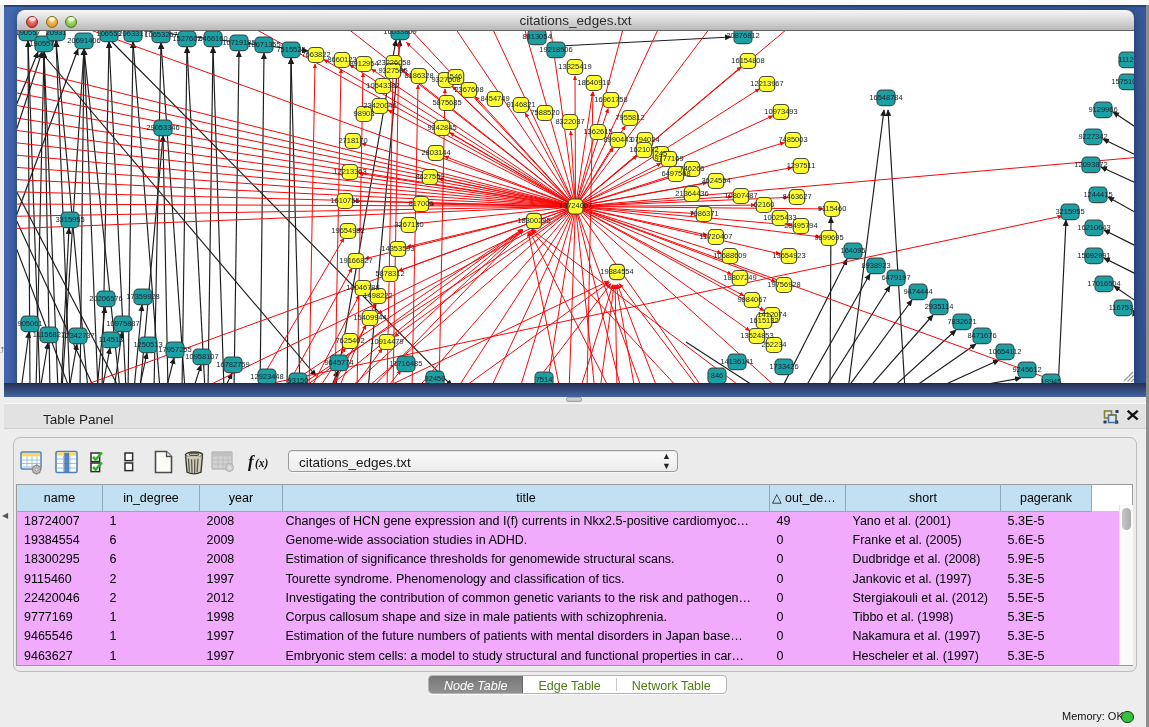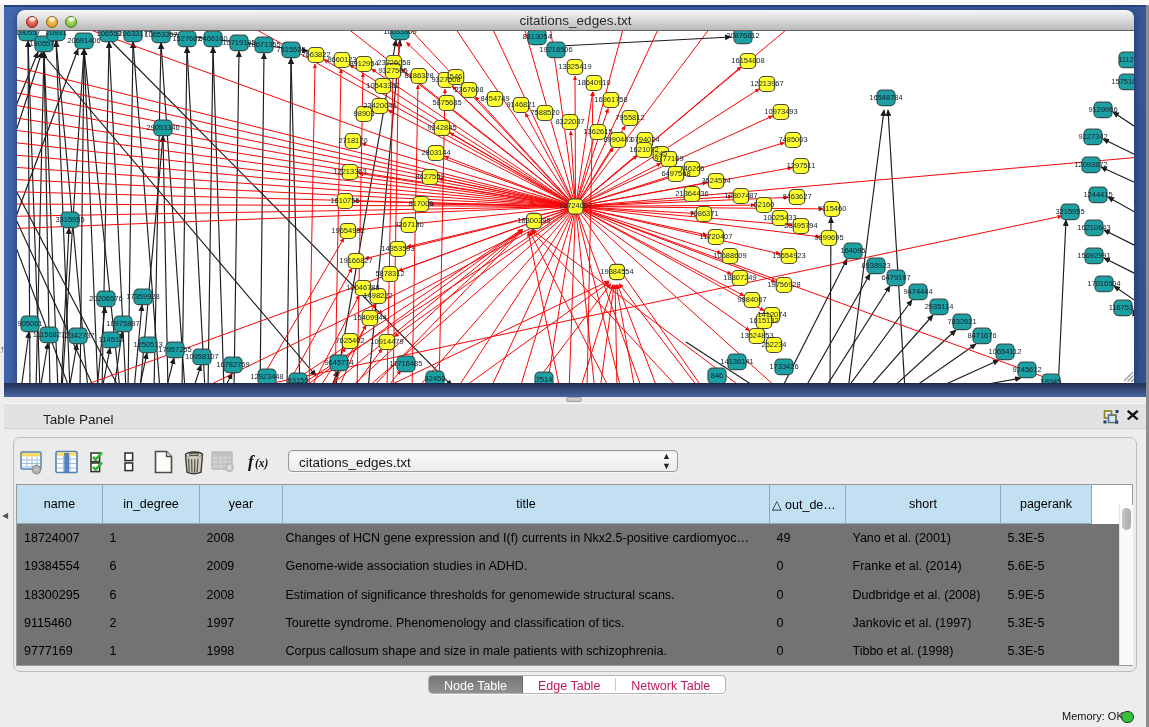--- a/index.html
+++ b/index.html
@@ -31,34 +31,34 @@
 #fl { left:1103px; top:409px; }
 #xbtn { left:1126px; top:406px; font-size:16px; font-weight:bold; color:#111; transform:scaleX(1.15); }
 #panel { left:13px; top:437px; width:1124px; height:235px; border:1px solid #bdbdbd; border-radius:7px;
   background:#ebebeb; }
 .ic { position:absolute; top:450px; }
 #combo { left:288px; top:450px; width:390px; height:22px; background:linear-gradient(#fafafa,#ececec); border:1px solid #9b9b9b;
   border-radius:4px; box-shadow:inset 0 1px 1px rgba(0,0,0,.08), 0 1px 0 #f6f6f6; }
 #combo span { position:absolute; left:10px; top:3.5px; font-size:13.5px; color:#161616; }
 #combo .ar { position:absolute; right:6px; top:1px; font-size:9px; color:#222; line-height:9.5px; text-align:center; }
 
-#tbl { left:16px; top:484px; width:1117px; height:182px; background:#737373; border:1px solid #9a9a9a;
+#tbl { left:16px; top:484px; width:1117px; height:182px; background:#f0abfc; border:1px solid #9a9a9a;
   border-collapse:collapse; table-layout:fixed; font-size:12.5px; color:#000; }
 #tbl th { background:#c2e0f2; border-right:1px solid #8fa9ba; border-bottom:1px solid #8fa9ba;
   font-weight:normal; font-size:12.5px; height:22px; padding:0 2px; overflow:hidden; white-space:nowrap; }
 #tbl td { height:16px; padding:0 0 0 7px; overflow:hidden; white-space:nowrap; }
 #tbl td.c3 { padding-left:3px; }
 #vsb { left:1119px; top:505px; width:14px; height:160px; background:#fafafa; border-left:1px solid #e3e3e3; }
 #vth { left:1121.5px; top:508px; width:9px; height:22px; background:linear-gradient(90deg,#c6c6c6,#ababab); border-radius:5px; }
 
 #tabs { left:428px; top:675px; height:19px; border:1px solid #b4b4b4; border-radius:4px;
   background:#fff; box-shadow:0 1px 0 rgba(255,255,255,.7); display:flex; }
-#tabs div { padding:2.5px 15px 0; font-size:12.5px; color:#be185d; }
+#tabs div { padding:2.5px 15px 0; font-size:12.5px; color:#4d7c0f; }
 #tabs .sel { background:linear-gradient(#777,#909090); color:#fff; border-radius:3px 0 0 3px;
-  border-right:1px solid #6a6a6a; }
+  border-right:1px solid #6a6a6a;font-style:italic; }
 #tabs .sep { padding:0; width:0; border-left:1px solid #c9c9c9; margin:2px 0; }
 #mem { left:1062px; top:710px; font-size:11px; color:#111; }
 #memdot { left:1121px; top:710.5px; width:12.5px; height:12.5px; border-radius:50%;
   background:#35c33c; border:1.4px solid #1c3a20; }
 .edgemark { position:absolute; color:#555; font-size:8px; }
 </style></head>
 <body>
 <div id="desk" class="abs"></div>
 <div id="topwhite" class="abs"></div>
 <div id="navy" class="abs"></div>
@@ -661,21 +661,21 @@
         <td class="c5">Yano et al. (2001)</td>
         <td class="c6">5.3E-5</td>
         <td></td>
       </tr>
 <tr>
         <td class="c0">19384554</td>
         <td class="c1">6</td>
         <td class="c2">2009</td>
         <td class="c3">Genome-wide association studies in ADHD.</td>
         <td class="c4">0</td>
-        <td class="c5">Franke et al. (2014)</td>
+        <td class="c5">Franke et al. (2005)</td>
         <td class="c6">5.6E-5</td>
         <td></td>
       </tr>
 <tr>
         <td class="c0">18300295</td>
         <td class="c1">6</td>
         <td class="c2">2008</td>
         <td class="c3">Estimation of significance thresholds for genomewide structural scans.</td>
         <td class="c4">0</td>
         <td class="c5">Dudbridge et al. (2008)</td>
@@ -686,26 +686,56 @@
         <td class="c0">9115460</td>
         <td class="c1">2</td>
         <td class="c2">1997</td>
         <td class="c3">Tourette syndrome. Phenomenology and classification of tics.</td>
         <td class="c4">0</td>
         <td class="c5">Jankovic et al. (1997)</td>
         <td class="c6">5.3E-5</td>
         <td></td>
       </tr>
 <tr>
+        <td class="c0">22420046</td>
+        <td class="c1">2</td>
+        <td class="c2">2012</td>
+        <td class="c3">Investigating the contribution of common genetic variants to the risk and pathogen…</td>
+        <td class="c4">0</td>
+        <td class="c5">Stergiakouli et al. (2012)</td>
+        <td class="c6">5.5E-5</td>
+        <td></td>
+      </tr>
+<tr>
         <td class="c0">9777169</td>
         <td class="c1">1</td>
         <td class="c2">1998</td>
         <td class="c3">Corpus callosum shape and size in male patients with schizophrenia.</td>
         <td class="c4">0</td>
         <td class="c5">Tibbo et al. (1998)</td>
+        <td class="c6">5.3E-5</td>
+        <td></td>
+      </tr>
+<tr>
+        <td class="c0">9465546</td>
+        <td class="c1">1</td>
+        <td class="c2">1997</td>
+        <td class="c3">Estimation of the future numbers of patients with mental disorders in Japan base…</td>
+        <td class="c4">0</td>
+        <td class="c5">Nakamura et al. (1997)</td>
+        <td class="c6">5.3E-5</td>
+        <td></td>
+      </tr>
+<tr>
+        <td class="c0">9463627</td>
+        <td class="c1">1</td>
+        <td class="c2">1997</td>
+        <td class="c3">Embryonic stem cells: a model to study structural and functional properties in car…</td>
+        <td class="c4">0</td>
+        <td class="c5">Hescheler et al. (1997)</td>
         <td class="c6">5.3E-5</td>
         <td></td>
       </tr>
 </tbody>
   </table>
 <div id="vsb" class="abs"></div>
 <div id="vth" class="abs"></div>
 <div id="tabs" class="abs">
     <div class="sel">Node Table</div>
     <div>Edge Table</div>

